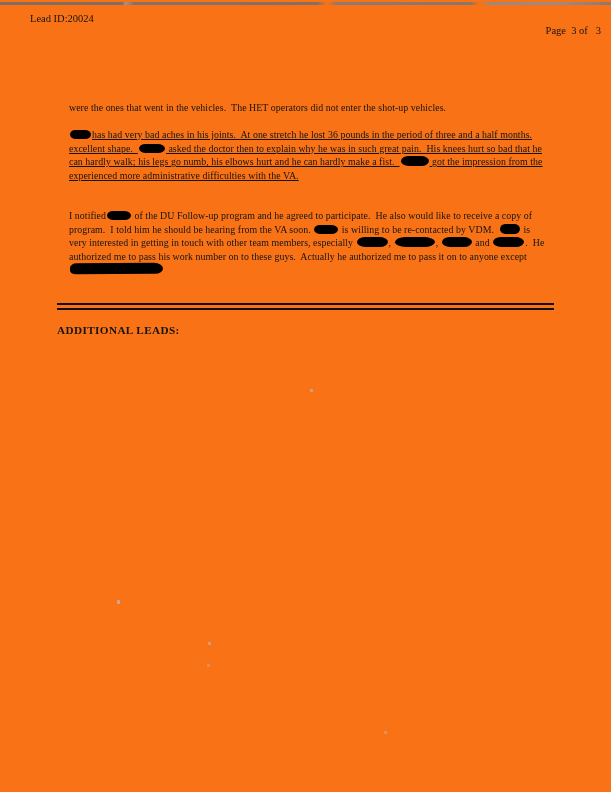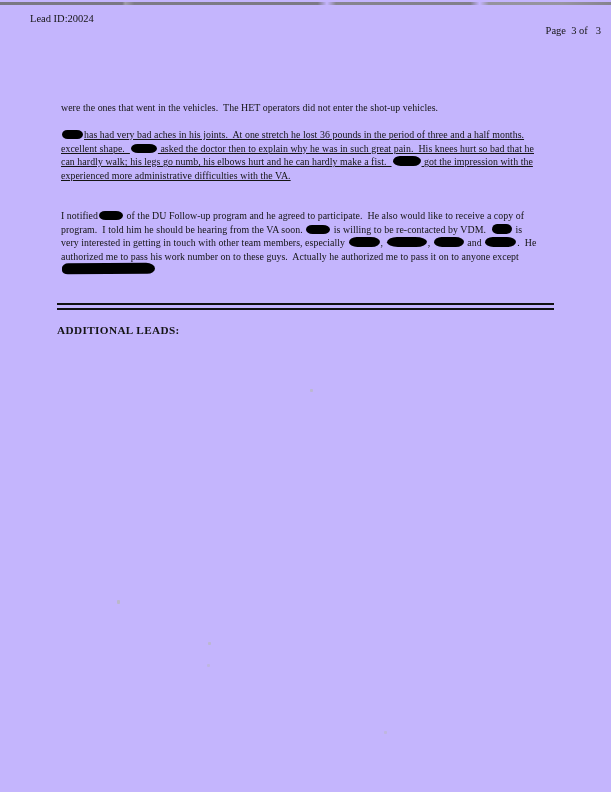--- a/index.html
+++ b/index.html
@@ -4,21 +4,21 @@
 <style>
   html, body {
     margin: 0;
     padding: 0;
     background: #ffffff;
   }
   .page {
     position: relative;
     width: 611px;
     height: 792px;
-    background: #c4b5fd;
+    background: #f97316;
     overflow: hidden;
     font-family: "Liberation Serif", "DejaVu Serif", serif;
     color: #141414;
   }
   
   .scan-line {
     position: absolute;
     top: 2px;
     left: 0;
     width: 611px;
@@ -51,21 +51,21 @@
     white-space: pre;
   }
   .doc-body {
     position: absolute;
     left: 57px;
     top: 0;
     width: 500px;
   }
   .para {
     position: absolute;
-    left: 4px;
+    left: 12px;
     width: 500px;
   }
   .para-1 { top: 101px; }
   .para-2 { top: 128px; text-decoration: underline; }
   .para-3 { top: 209px; }
   .line {
     white-space: pre;
     font-size: 9.9px;
     line-height: 13.6px;
     height: 13.6px;
@@ -126,21 +126,21 @@
     <span class="page-num">Page  3 of   3</span>
   </div>
 
   <div class="doc-body">
     <div class="para para-1">
         <div class="line"><span>were the ones that went in the vehicles.  The HET operators did not enter the shot-up vehicles.</span></div>
       </div>
     <div class="para para-2">
         <div class="line"><span class="redact" style="width: 21px; height: 9px;"></span><span>has had very bad aches in his joints.  At one stretch he lost 36 pounds in the period of three and a half months.</span></div>
         <div class="line"><span>excellent shape.  </span><span class="redact" style="width: 26px; height: 9px;"></span><span> asked the doctor then to explain why he was in such great pain.  His knees hurt so bad that he</span></div>
-        <div class="line"><span>can hardly walk; his legs go numb, his elbows hurt and he can hardly make a fist.  </span><span class="redact" style="width: 28px; height: 10px;"></span><span> got the impression with the</span></div>
+        <div class="line"><span>can hardly walk; his legs go numb, his elbows hurt and he can hardly make a fist.  </span><span class="redact" style="width: 28px; height: 10px;"></span><span> got the impression from the</span></div>
         <div class="line"><span>experienced more administrative difficulties with the VA.</span></div>
       </div>
     <div class="para para-3">
         <div class="line"><span>I notified</span><span class="redact" style="width: 24px; height: 9px;"></span><span> of the DU Follow-up program and he agreed to participate.  He also would like to receive a copy of</span></div>
         <div class="line"><span>program.  I told him he should be hearing from the VA soon. </span><span class="redact" style="width: 24px; height: 9px;"></span><span> is willing to be re-contacted by VDM.  </span><span class="redact" style="width: 20px; height: 10px;"></span><span> is</span></div>
         <div class="line"><span>very interested in getting in touch with other team members, especially </span><span class="redact" style="width: 31px; height: 10px;"></span><span>, </span><span class="redact" style="width: 40px; height: 10px;"></span><span>, </span><span class="redact" style="width: 30px; height: 10px;"></span><span> and </span><span class="redact" style="width: 31px; height: 10px;"></span><span>.  He</span></div>
         <div class="line"><span>authorized me to pass his work number on to these guys.  Actually he authorized me to pass it on to anyone except</span></div>
         <div class="line"><span class="redact big" style="width: 93px; height: 11px;"></span></div>
       </div>
   </div>

